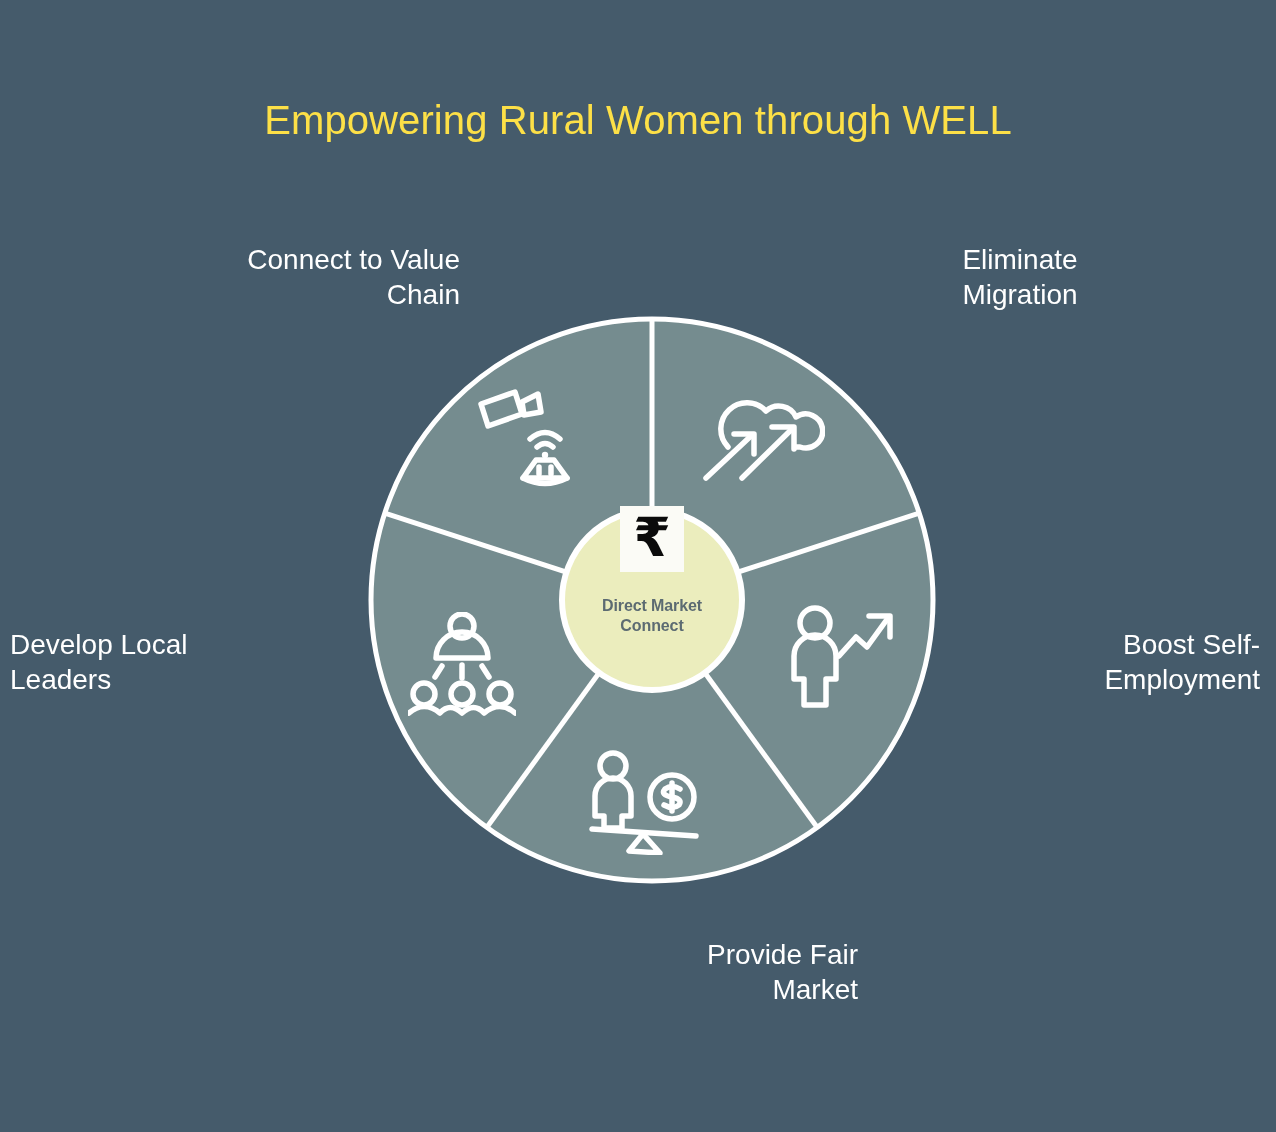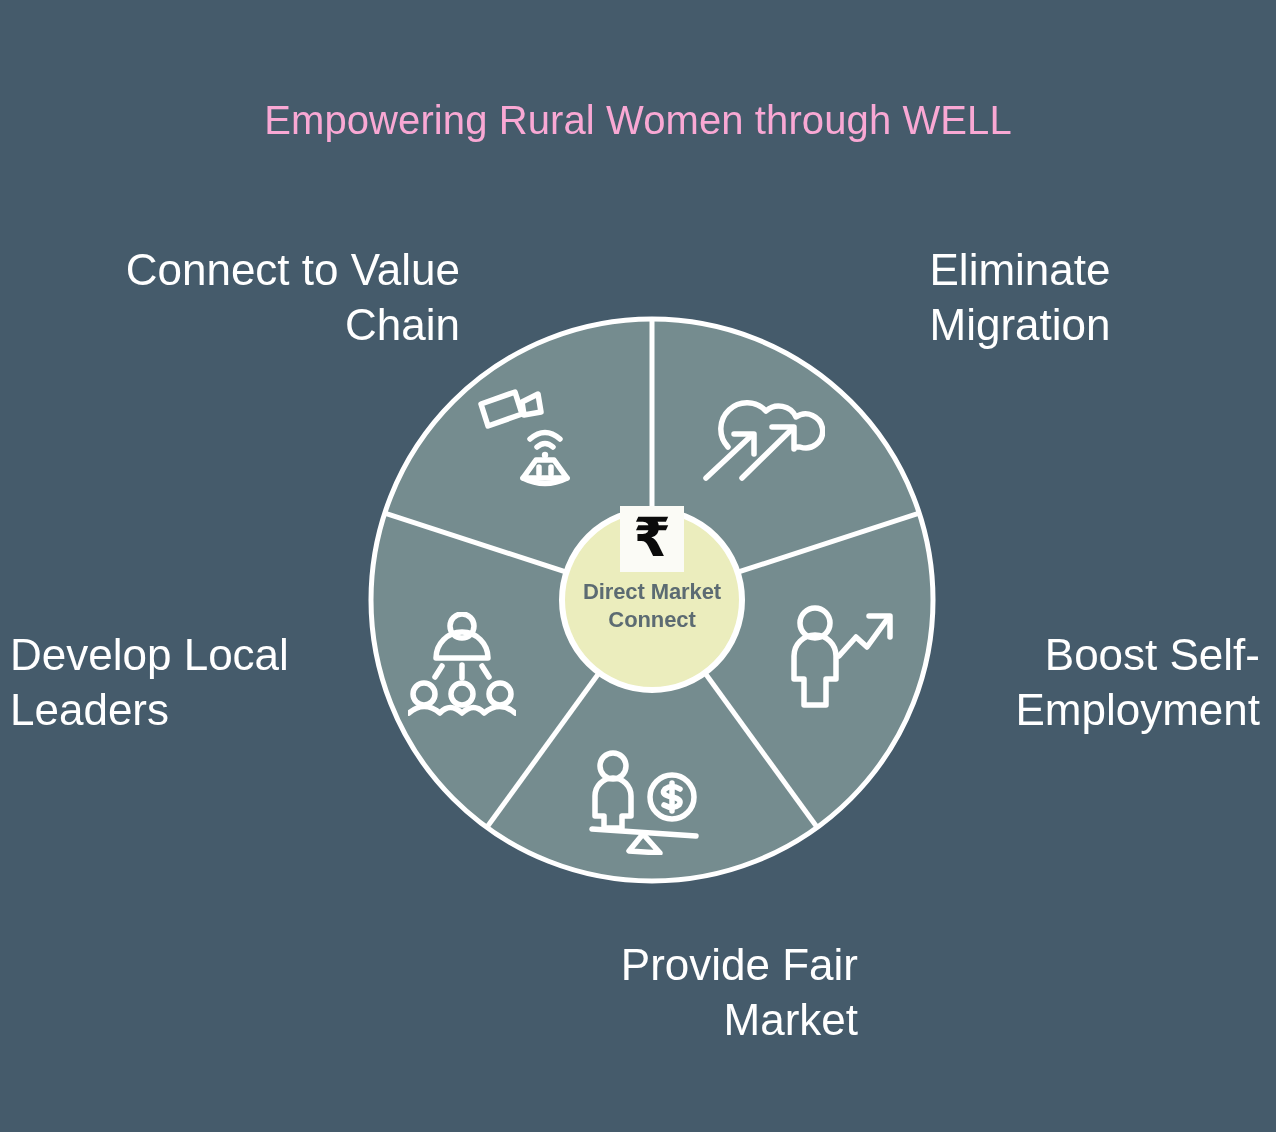--- a/index.html
+++ b/index.html
@@ -14,21 +14,21 @@
     width:1276px; height:1132px;
     background:#455b6b;
   }
 
   
   #title {
     position:absolute;
     left:0; top:96px;
     width:1276px;
     text-align:center;
-    color:#f9a8d4;
+    color:#fde047;
     font-size:40px;
     font-weight:400;
     letter-spacing:0.1px;
     line-height:1.2;
   }
 
   
   #wheel-wrap {
     position:absolute;
     left:367px; top:315px;
@@ -61,34 +61,34 @@
   #hub-icon span {
     font-size:54px;
     font-weight:700;
     color:#0b0b0b;
     font-family:"DejaVu Sans", sans-serif;
     line-height:1;
     display:block;
     transform:translateY(-1px);
   }
   #hub-label {
-    margin-top:6px;
+    margin-top:24px;
     text-align:center;
     color:#5c6b72;
-    font-size:22px;
+    font-size:16px;
     font-weight:700;
     line-height:1.28;
     letter-spacing:-0.1px;
   }
 
   
   .olabel {
     position:absolute;
     color:#ffffff;
-    font-size:44px;
+    font-size:28px;
     font-weight:400;
     line-height:1.26;
   }
   #label-connect   { left:60px;  top:242px; width:400px; text-align:right; }
   #label-eliminate { left:840px; top:242px; width:360px; text-align:center;  }
   #label-develop   { left:10px;  top:627px; width:305px; text-align:left; }
   #label-boost     { left:990px; top:627px; width:270px; text-align:right;  }
   #label-wages     { left:458px; top:937px; width:400px; text-align:right;}
 
   

